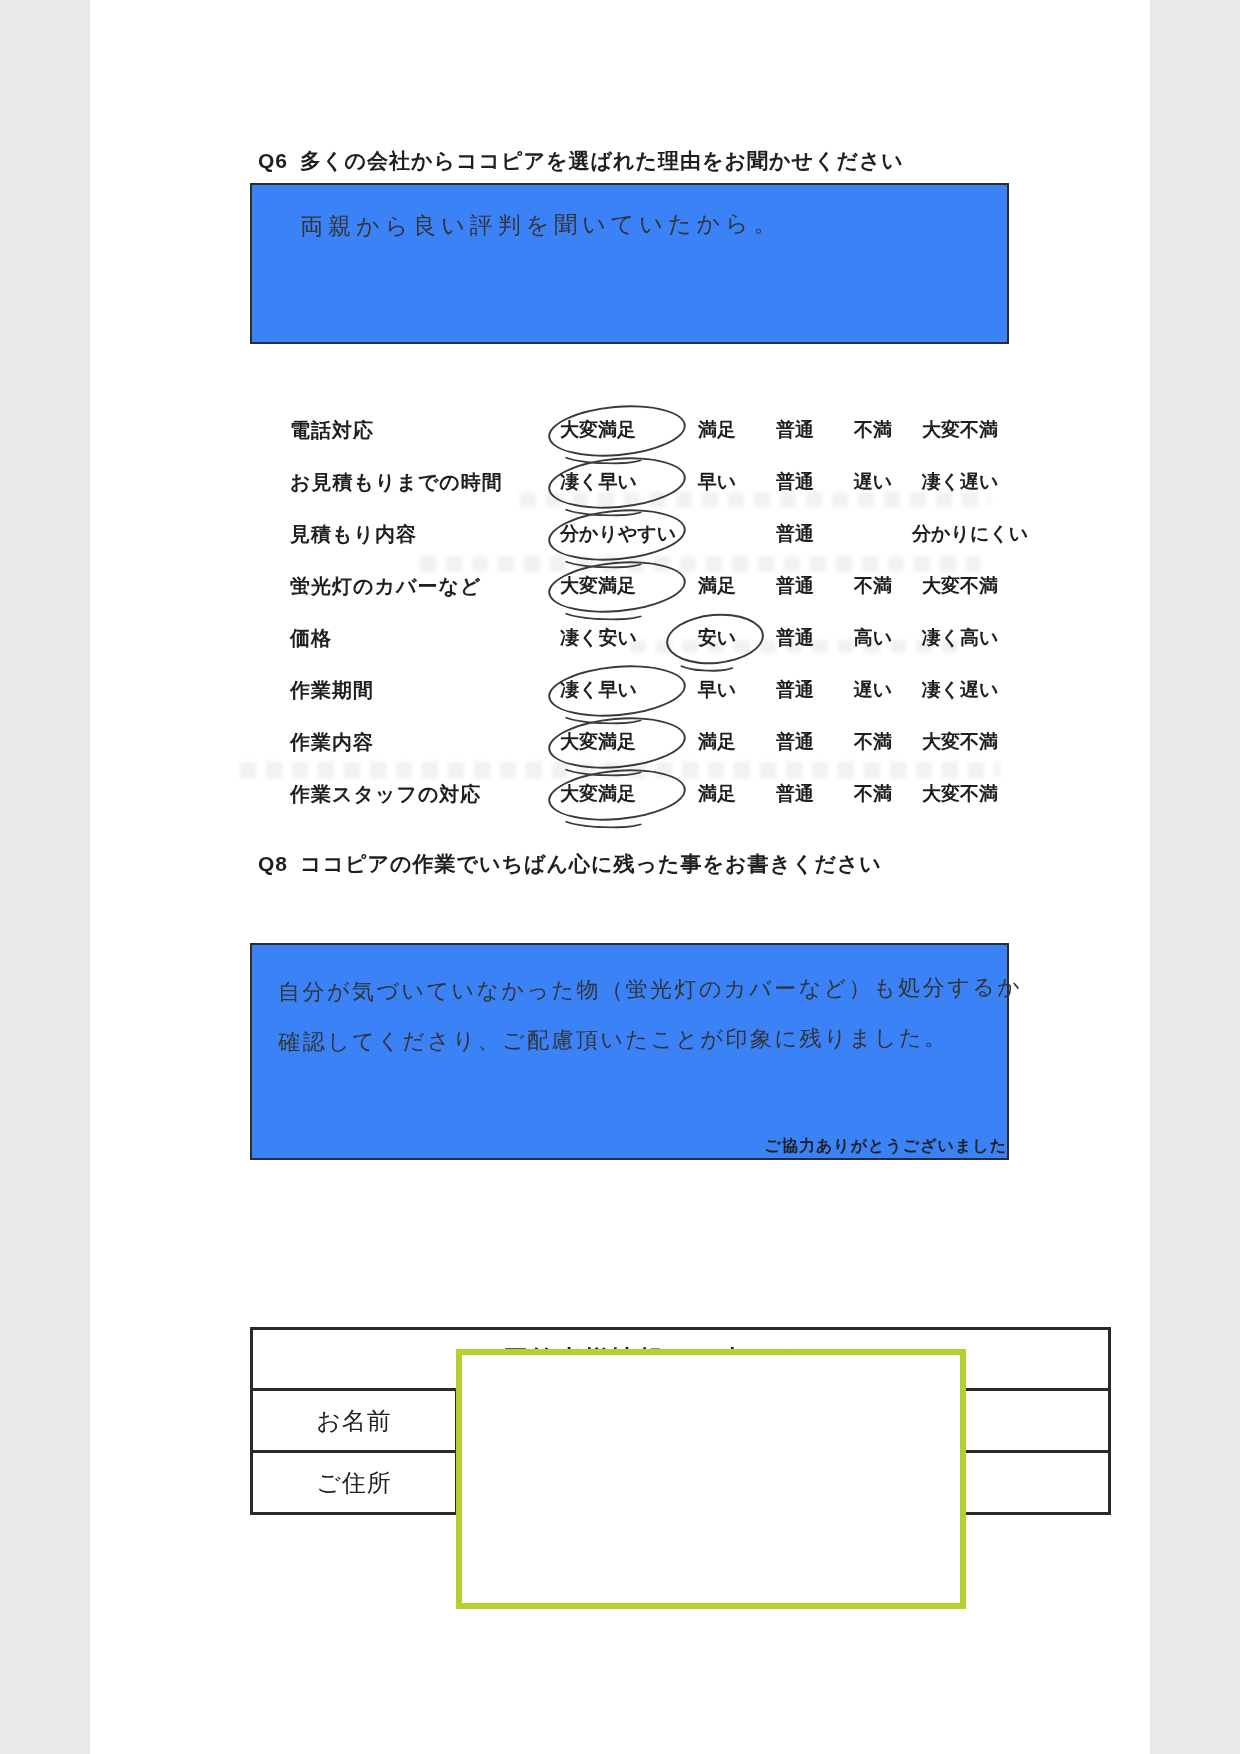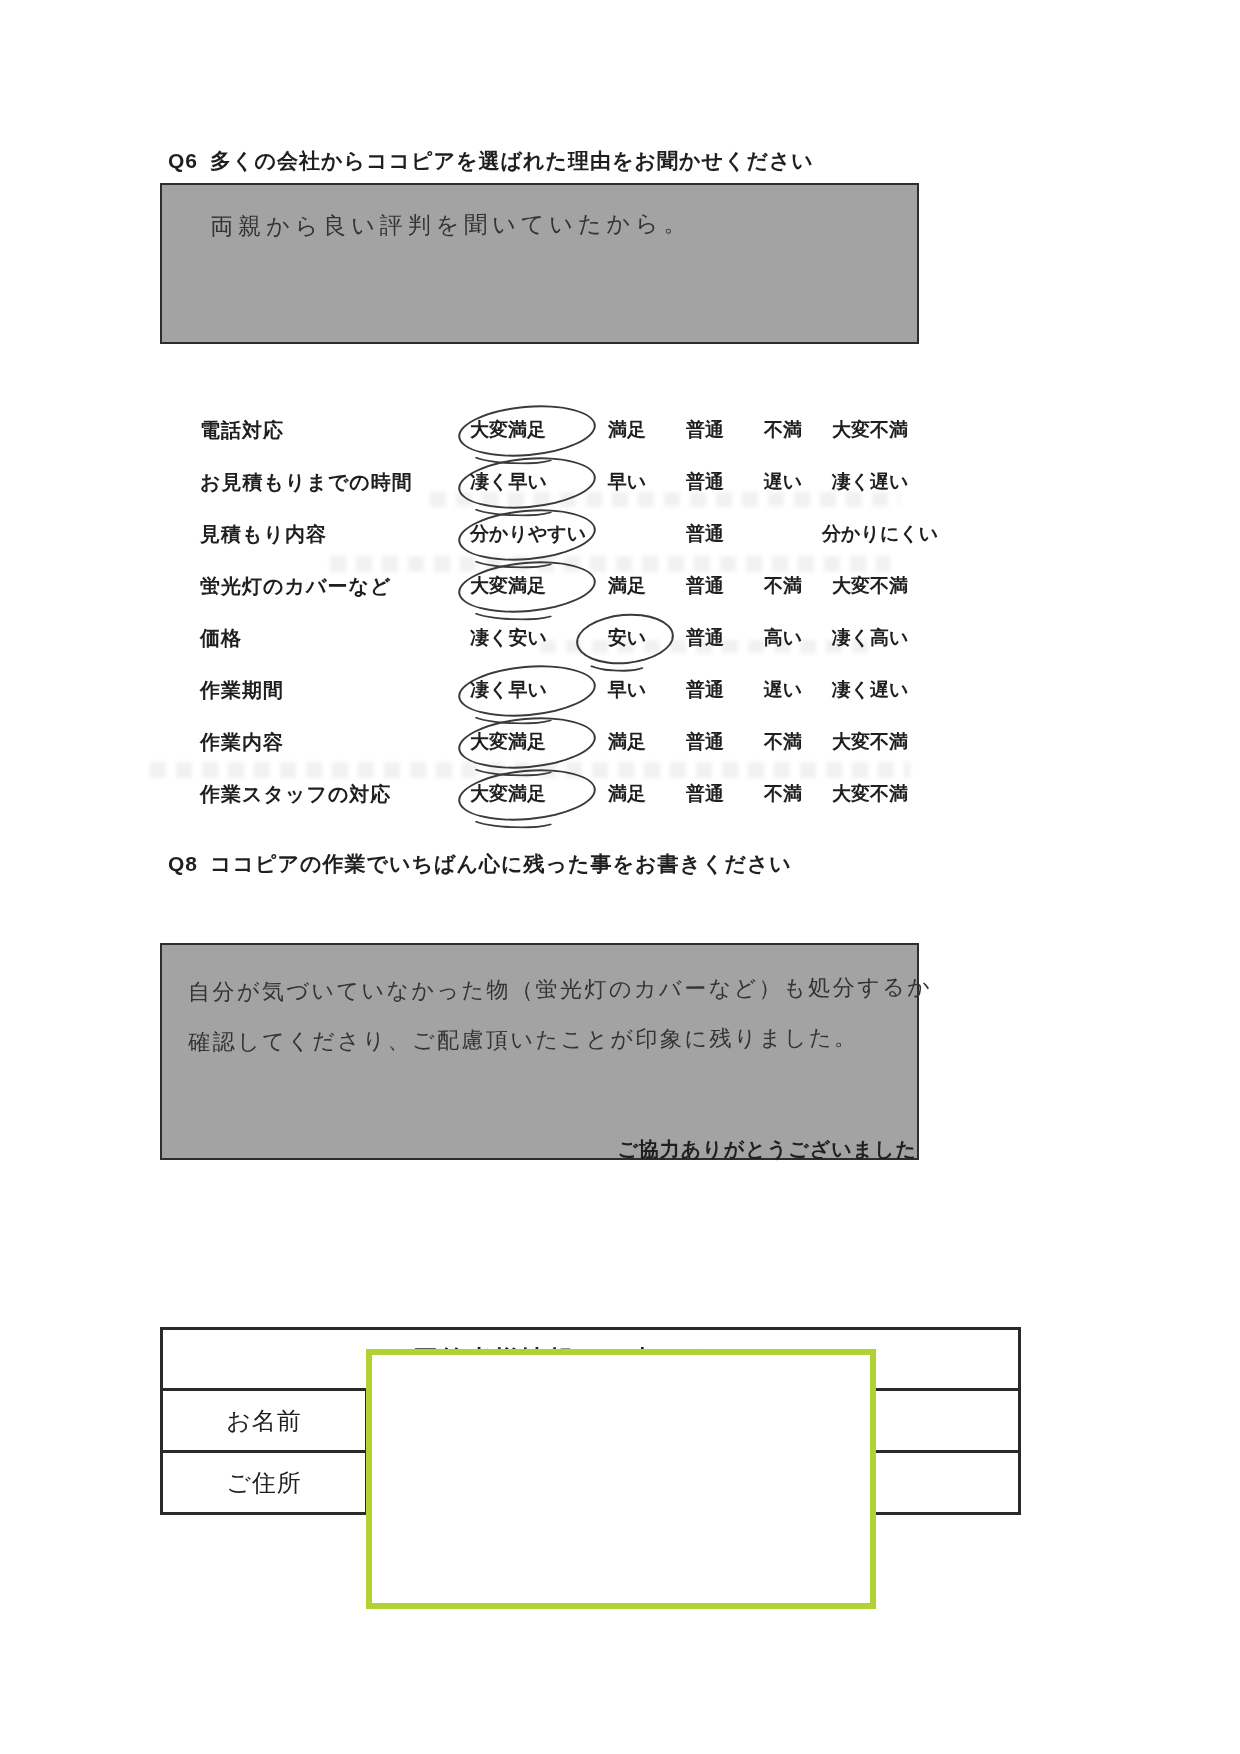--- a/index.html
+++ b/index.html
@@ -1,27 +1,27 @@
 <!DOCTYPE html>
 <html><head>
 <meta charset="utf-8">
 <style>
   html,body{margin:0;padding:0;background:#e9e9e9;}
   .sheet{
-    position:relative;width:1240px;height:1754px;margin:0 auto;
+    position:relative;width:1060px;height:1754px;margin:0 auto;
     background:#ffffff;overflow:hidden;
     font-family:"Liberation Sans","DejaVu Sans",sans-serif;
     color:#1f1f1f;
   }
   
   .q-heading{position:absolute;font-weight:bold;font-size:21px;letter-spacing:1px;white-space:nowrap;}
   .q-heading .qid{margin-right:12px;}
   .q-note{position:absolute;font-size:19px;letter-spacing:1px;white-space:nowrap;color:#222;}
   
-  .answer-box{position:absolute;background:#a3a3a3;border:2px solid #2d2d2d;}
+  .answer-box{position:absolute;background:#3b82f6;border:2px solid #2d2d2d;}
   .handwriting{
     color:#333;font-size:23px;letter-spacing:5px;white-space:nowrap;
     transform:rotate(-0.4deg);
   }
   .hw-q6{padding:24px 0 0 48px;}
   .hw-q8{padding:20px 0 0 26px;font-size:22px;letter-spacing:2.5px;line-height:50px;}
   
   .q7-rows{position:absolute;left:200px;top:404px;width:740px;}
   .q7-row{display:flex;align-items:center;height:52px;}
   .q7-label{width:270px;font-weight:bold;font-size:20px;letter-spacing:1px;white-space:nowrap;}
@@ -36,21 +36,21 @@
     border:2.5px solid #3a3a3a;border-radius:50%;
     transform:rotate(-5deg);z-index:1;
   }
   .circle-mark::after{
     content:"";position:absolute;left:6%;bottom:-9px;width:62%;height:14px;
     border:2.5px solid transparent;border-bottom:2.5px solid #3a3a3a;
     border-radius:50%;transform:rotate(7deg);
   }
   
   .closing{position:absolute;left:160px;top:1136px;width:757px;text-align:right;
-    font-weight:bold;font-size:20px;letter-spacing:1px;}
+    font-weight:bold;font-size:16px;letter-spacing:1px;}
   
   .resp-table{position:absolute;left:160px;top:1291px;width:855px;border:3px solid #2a2a2a;background:#fff;margin-top:36px;}
   .resp-header{height:58px;border-bottom:3px solid #2a2a2a;display:flex;align-items:center;justify-content:center;
     font-weight:bold;font-size:25px;letter-spacing:2px;}
   .resp-row{display:flex;height:59px;}
   .resp-row + .resp-row{border-top:3px solid #2a2a2a;}
   .resp-label{width:202px;border-right:3px solid #2a2a2a;display:flex;align-items:center;justify-content:center;
     font-size:24px;letter-spacing:1px;}
   .resp-value{flex:1;}
   

